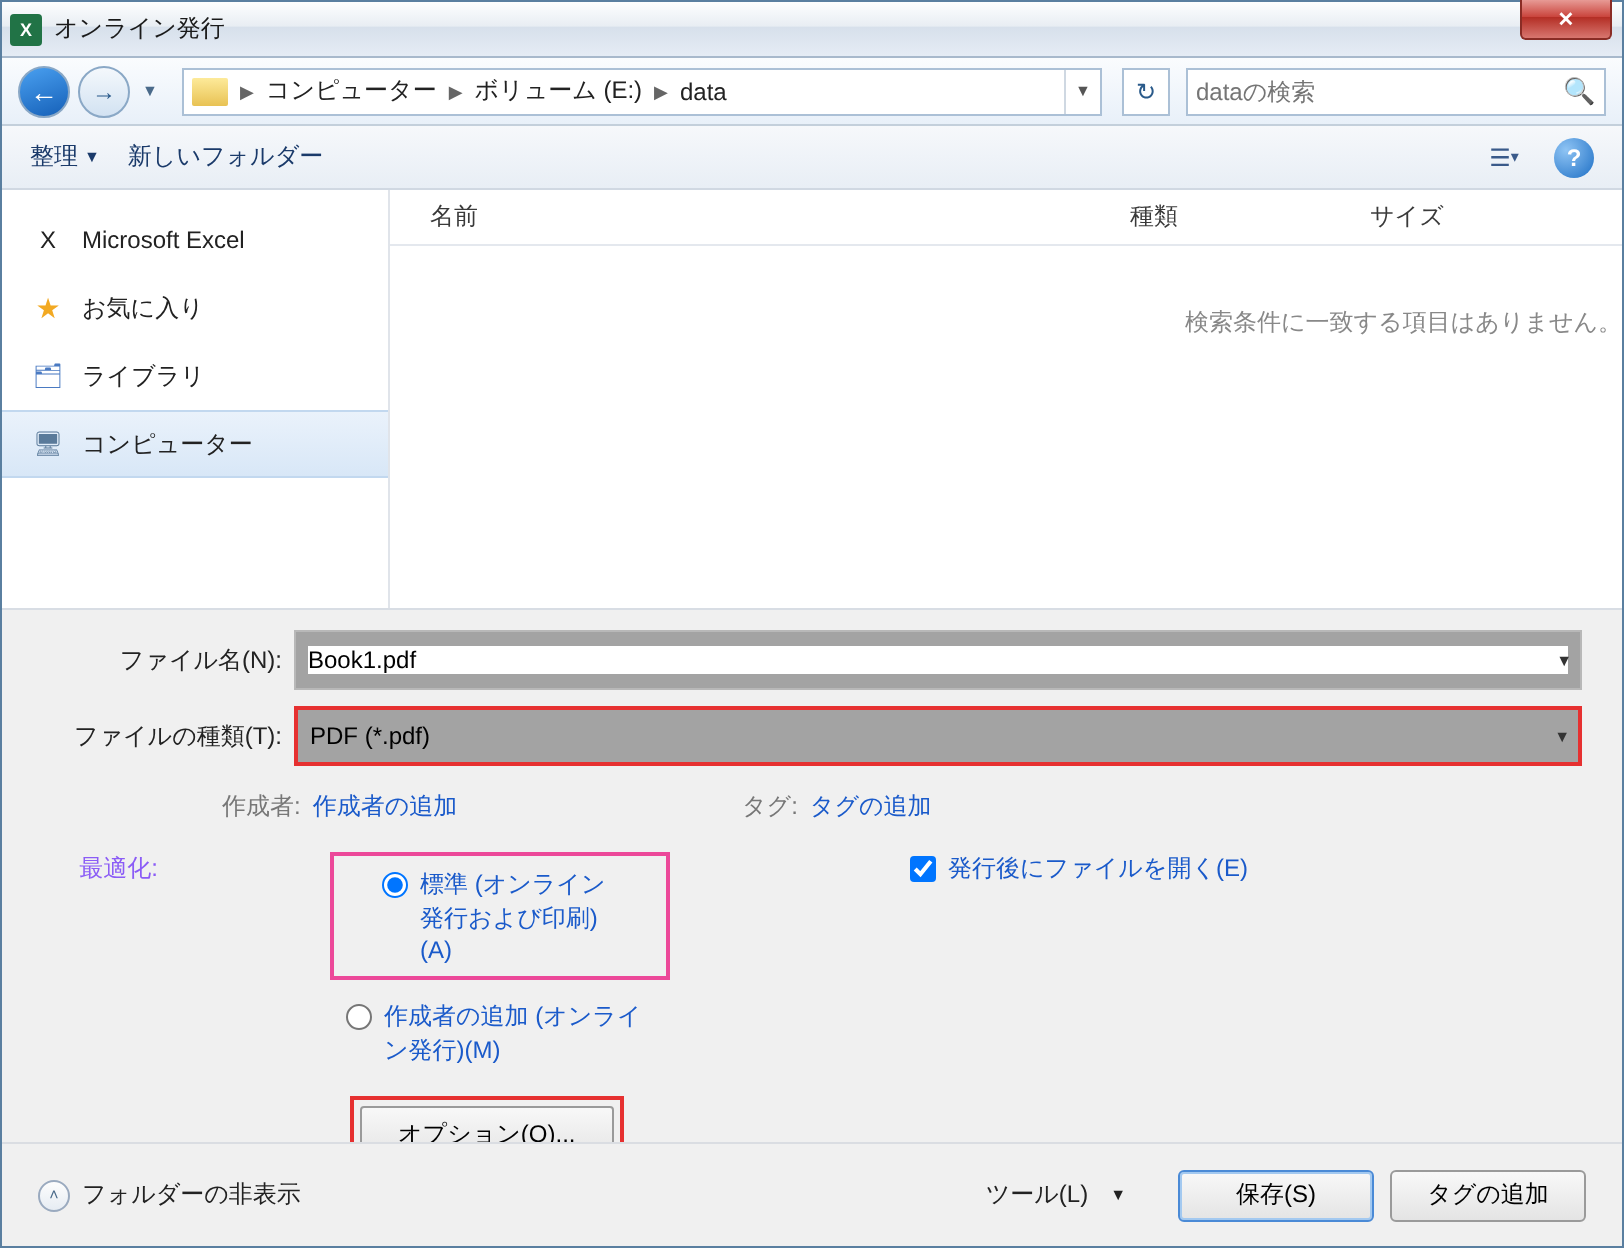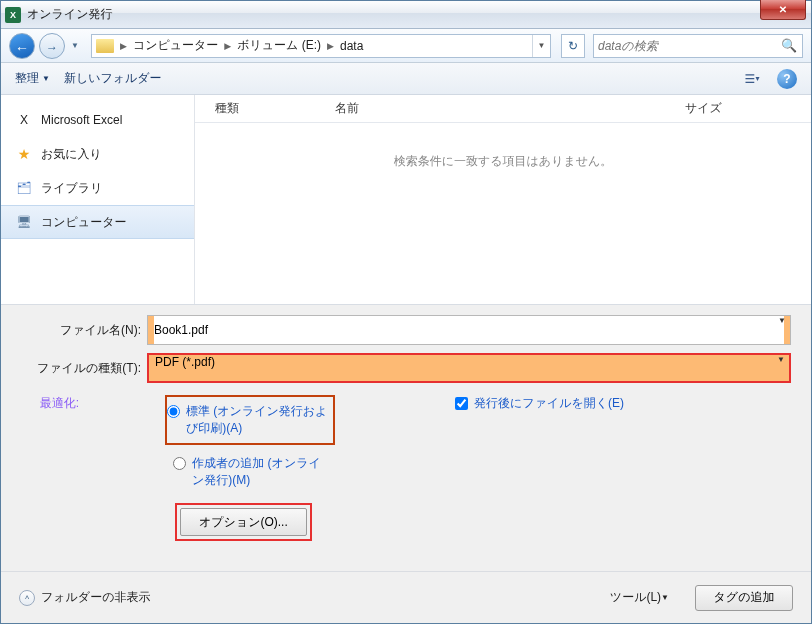--- a/index.html
+++ b/index.html
@@ -13,71 +13,71 @@
 .nav-btn{width:26px;height:26px;border-radius:50%;border:1px solid #8aa8c6;background:linear-gradient(#f4f8fc,#d2e2f2);display:flex;align-items:center;justify-content:center;color:#2a5a8a;cursor:pointer}
 .nav-btn.back{background:linear-gradient(160deg,#4aa0f0,#1560b8);color:#fff;font-size:14px}
 .nav-dd{width:12px;height:22px;display:flex;align-items:center;justify-content:center;color:#4a6a8a;cursor:pointer;font-size:8px}
 .crumb-box{flex:1;height:24px;background:#fff;border:1px solid #abc0d6;display:flex;align-items:center;margin:0 6px;position:relative}
 .crumb-box .folder-ic{width:18px;height:14px;background:linear-gradient(#fdea9a,#e8c254);border-radius:1px;margin:0 4px}
 .crumb-box .sep{color:#666;margin:0 2px;font-size:9px}
 .crumb-box .crumb{color:#222;padding:0 4px;cursor:pointer}
 .crumb-dd{position:absolute;right:0;width:18px;height:22px;border-left:1px solid #cfd8e2;display:flex;align-items:center;justify-content:center;color:#555;font-size:8px;cursor:pointer}
 .refresh{width:24px;height:24px;border:1px solid #abc0d6;background:#fff;display:flex;align-items:center;justify-content:center;color:#2a5a8a;cursor:pointer;margin-right:4px}
 .search{width:210px;height:24px;border:1px solid #abc0d6;background:#fff;display:flex;align-items:center;padding:0 4px;position:relative}
-.search input{border:none;outline:none;flex:1;font-style:italic;color:#000000}
+.search input{border:none;outline:none;flex:1;color:#000000}
 .search .mag{color:#2a5a8a;font-size:13px;cursor:pointer}
 .toolbar{height:32px;background:linear-gradient(#f6f8fb,#e8eef5);border-bottom:1px solid #d0d8e2;display:flex;align-items:center;padding:0 14px;gap:14px}
 .tb-item{color:#1a3a6a;cursor:pointer;display:flex;align-items:center;gap:3px}
 .tb-item .dd{font-size:8px}
 .tb-spacer{flex:1}
 .tb-view{width:22px;height:22px;border:1px solid transparent;display:flex;align-items:center;justify-content:center;cursor:pointer;color:#3a5a8a}
 .tb-help{width:20px;height:20px;border-radius:50%;background:radial-gradient(circle at 30% 30%,#8fc4f4,#1d6fc5);color:#fff;display:flex;align-items:center;justify-content:center;font-weight:bold;cursor:pointer}
 .body{display:flex;height:210px;background:#fff;border-bottom:1px solid #d8dde4}
 .sidebar{width:194px;border-right:1px solid #e0e4ea;padding:8px 0}
 .side-item{height:34px;display:flex;align-items:center;padding:0 14px;gap:8px;cursor:pointer;color:#222}
 .side-item.sel{background:linear-gradient(#eaf2fb,#d8e7f7);border-top:1px solid #c2d8ef;border-bottom:1px solid #c2d8ef}
 .side-item .ic{width:18px;height:16px;display:flex;align-items:center;justify-content:center}
 .star{color:#f2a922;font-size:14px}
 .lib{color:#4a7ac2}
 .pc{color:#5a7a9a}
 .filepane{flex:1;position:relative}
 .colhdr{height:28px;border-bottom:1px solid #e4e8ee;display:flex;align-items:center;color:#3a3a3a}
 .colhdr .col{padding:0 20px;cursor:pointer}
 .colhdr .c-name{width:350px}
 .colhdr .c-type{width:120px}
-.empty-msg{text-align:center;color:#888;margin-top:30px}
+.empty-msg{text-align:right;color:#888;margin-top:30px}
 .lower{padding:10px 20px 14px 20px;background:#f0f0f0}
 .row{display:flex;align-items:center;margin-bottom:8px}
 .row label{width:120px;text-align:right;color:#222;margin-right:6px}
-.row .field{flex:1;height:30px;border:1px solid #b8b8b8;background:#fdba74;padding:0 6px;display:flex;position:relative}
+.row .field{flex:1;height:30px;border:1px solid #b8b8b8;background:#a3a3a3;padding:0 6px;display:flex;align-items:center;position:relative}
 .row .field input{border:none;outline:none;width:100%}
 .row .field .dd{position:absolute;right:4px;font-size:8px;color:#333;cursor:pointer}
 .row.highlight .field{border:2px solid #e63030}
 .meta-row{display:flex;padding:4px 0 10px 0;font-size:12px}
 .meta-row .lbl{color:#777;margin-right:6px}
 .meta-row .lnk{color:#1a5aca;cursor:pointer}
 .meta-row .col1{margin-left:90px;width:260px;display:flex}
 .meta-row .col2{display:flex}
 .opt-section{display:flex;padding-top:4px}
 .opt-left{margin-left:86px;width:290px}
 .opt-right{width:230px}
 .opt-lbl{color:#8b5cf6;text-align:right;width:58px}
-.radio-grp{border:2px solid #c2410c;padding:4px 0;margin-bottom:4px;width:170px}
+.radio-grp{border:2px solid #ec4899;padding:4px 24px;margin-bottom:4px;width:170px}
 .radio-item{display:flex;align-items:flex-start;gap:6px;padding:2px 0;color:#1a5aca;cursor:pointer}
 .radio-item input{margin-top:2px}
 .radio-plain{padding:4px 8px;width:170px}
 .chk-item{display:flex;align-items:flex-start;gap:6px;color:#1a5aca;cursor:pointer}
 .chk-item input{margin-top:2px}
 .btn{height:24px;padding:13px 18px;background:linear-gradient(#f8f8f8,#e4e4e4);border:1px solid #9a9a9a;cursor:pointer;display:inline-flex;align-items:center;border-radius:2px}
 .options-wrap{border:2px solid #e63030;display:inline-block;padding:3px;margin-left:10px;margin-top:8px}
 .footer{position:absolute;bottom:0;left:0;right:0;height:52px;background:#f0f0f0;border-top:1px solid #dadde2;display:flex;align-items:center;padding:0 18px}
 .hide-folders{display:flex;align-items:center;gap:6px;color:#222;cursor:pointer}
 .hide-folders .circ{width:16px;height:16px;border:1px solid #9aaabf;border-radius:50%;display:flex;align-items:center;justify-content:center;font-size:8px;color:#4a6a8a;background:linear-gradient(#fdfdfd,#e6ecf3)}
 .foot-spacer{flex:1}
-.tools{margin-right:18px;color:#222;cursor:pointer;display:flex;align-items:center;gap:0}
+.tools{margin-right:18px;color:#222;cursor:pointer;display:flex;align-items:center;gap:11px}
 .tools .dd{font-size:8px}
 .foot-btn{height:26px;width:98px;margin-left:8px;background:linear-gradient(#f8f8f8,#e4e4e4);border:1px solid #9a9a9a;cursor:pointer;border-radius:3px}
 .foot-btn.primary{border:1px solid #4a8ad6;box-shadow:0 0 0 1px #a3c9f0 inset}
 </style>
 </head>
 <body>
 
 <div class="window">
 
   <div class="titlebar">
@@ -132,41 +132,51 @@
         <div class="ic lib">🗂</div>
         <span>ライブラリ</span>
       </div>
       <div class="side-item sel">
         <div class="ic pc">🖥</div>
         <span>コンピューター</span>
       </div>
     </div>
     <div class="filepane">
       <div class="colhdr">
+        <div class="col c-name">名前</div>
         <div class="col c-type">種類</div>
-        <div class="col c-name">名前</div>
         <div class="col c-size">サイズ</div>
       </div>
       <div class="empty-msg">検索条件に一致する項目はありません。</div>
     </div>
   </div>
 
   <div class="lower">
     <div class="row">
       <label>ファイル名(N):</label>
       <div class="field">
         <input value="Book1.pdf" style="">
         <span class="dd">▼</span>
       </div>
     </div>
     <div class="row highlight">
       <label>ファイルの種類(T):</label>
       <div class="field">
         <span>PDF (*.pdf)</span>
         <span class="dd">▼</span>
+      </div>
+    </div>
+    <div class="meta-row">
+      <div class="col1">
+        <span class="lbl">作成者:</span>
+        <span class="lnk">作成者の追加</span>
+      </div>
+      <div class="col2">
+        <span class="lbl">タグ:</span>
+        <span class="lnk">タグの追加</span>
       </div>
     </div>
 
     <div class="opt-section">
       <div class="opt-lbl">最適化:</div>
       <div class="opt-left">
         <div class="radio-grp">
           <label class="radio-item">
             <input type="radio" name="opt" checked="" style="">
             <span>標準 (オンライン発行および印刷)(A)</span>
@@ -194,16 +204,17 @@
   <div class="footer">
     <div class="hide-folders">
       <span class="circ">˄</span>
       <span>フォルダーの非表示</span>
     </div>
     <div class="foot-spacer"></div>
     <div class="tools">
       <span>ツール(L)</span>
       <span class="dd">▼</span>
     </div>
+    <button class="foot-btn primary">保存(S)</button>
     <button class="foot-btn">タグの追加</button>
   </div>
 
 </div>
 
 </body></html>

